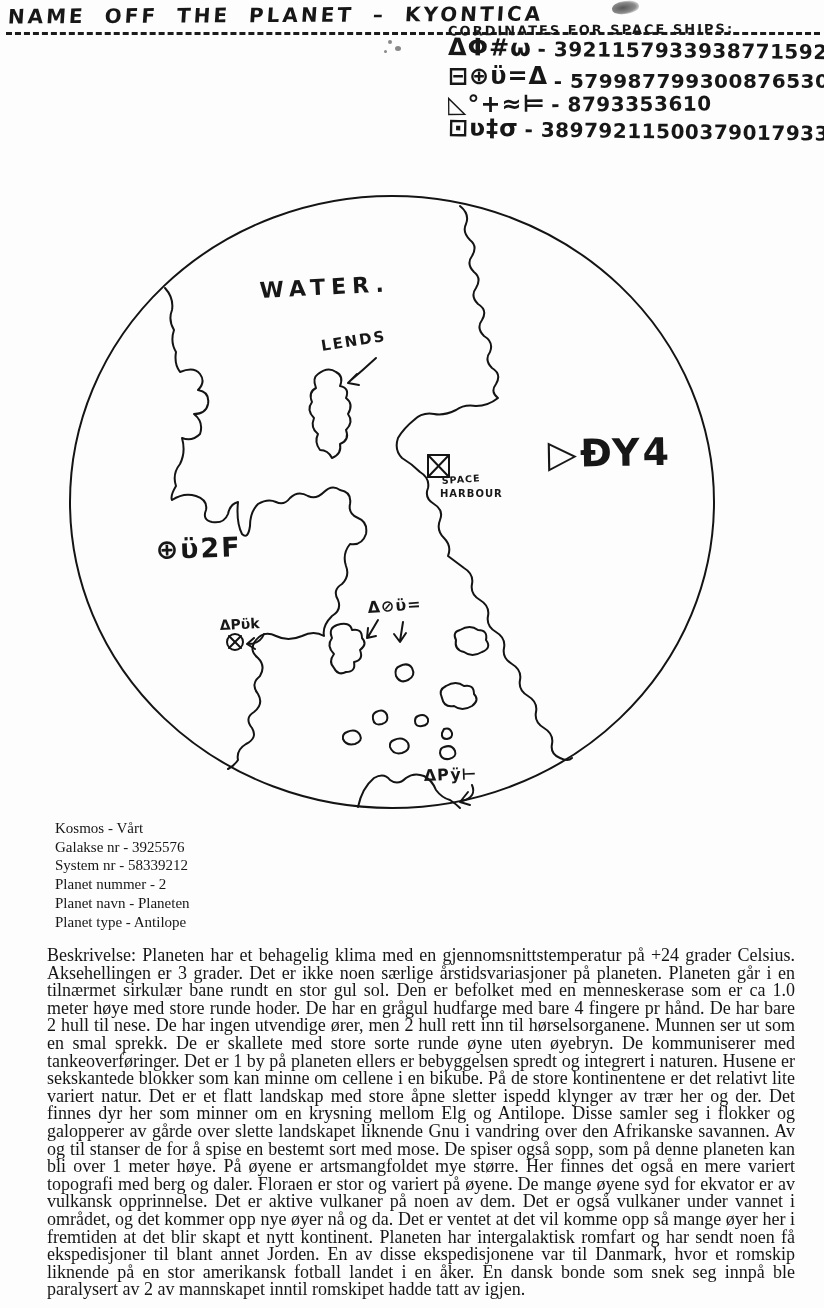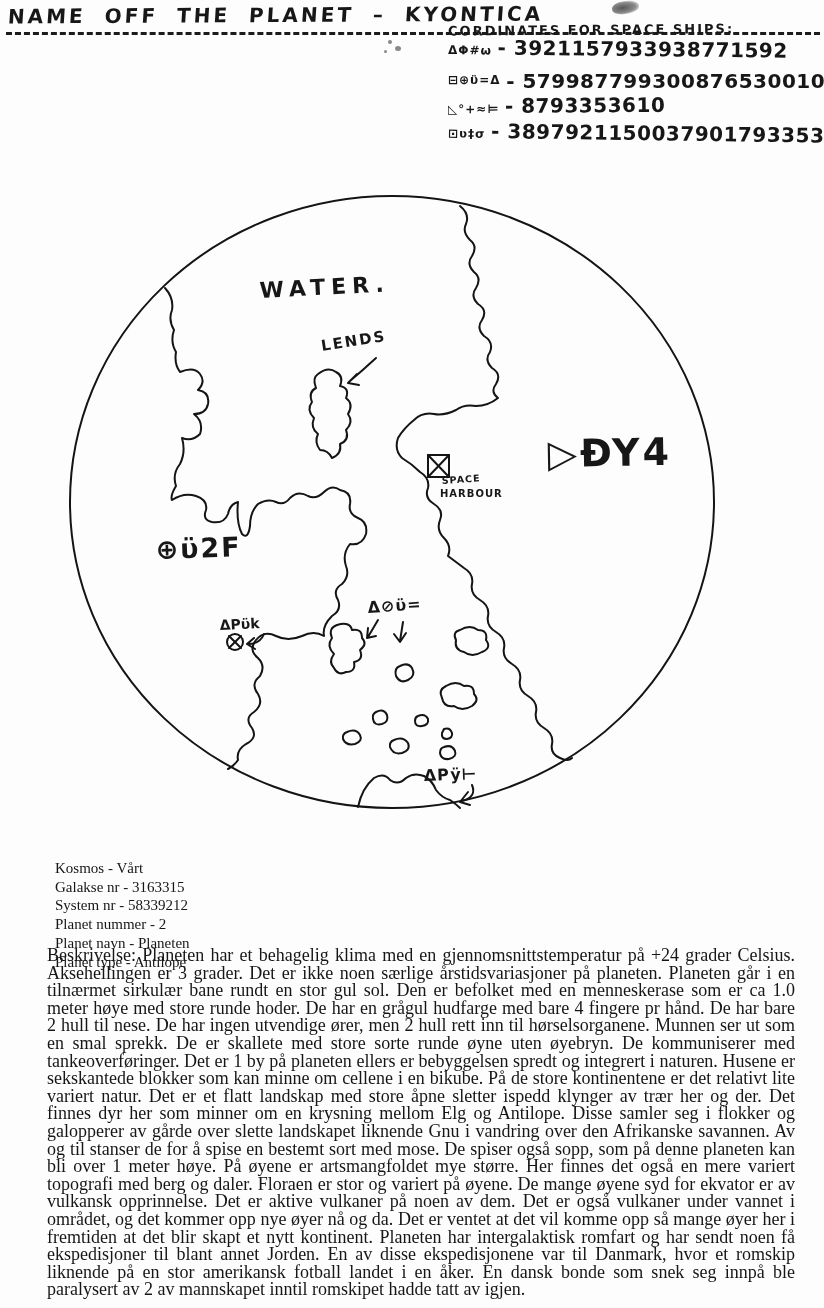--- a/index.html
+++ b/index.html
@@ -37,37 +37,37 @@
     font-size:14px;letter-spacing:1.6px;line-height:19px;white-space:nowrap;
   }
   .info-list div:nth-child(1){transform:rotate(-0.6deg);}
   .info-list div:nth-child(2){transform:rotate(0.5deg);font-size:15px;}
   .info-list div:nth-child(3){transform:rotate(-0.8deg);font-size:15px;}
   .info-list div:nth-child(4){transform:rotate(-0.4deg);font-size:15px;}
   .info-list div:nth-child(5){transform:rotate(0.3deg);margin-left:-3px;}
   .coords{position:absolute;left:448px;top:22px;width:372px;}
   .coords .ch{font-size:13px;letter-spacing:2px;transform:rotate(-0.5deg);white-space:nowrap;}
   .coords .row{white-space:nowrap;line-height:25px;}
-  .coords .sym{font-size:12px;letter-spacing:1px;text-align:center;}
+  .coords .sym{font-size:24px;letter-spacing:1px;text-align:center;}
   .coords .val{font-size:20px;letter-spacing:0.5px;}
   .coords .row:nth-child(2){transform:rotate(0.6deg);}
   .coords .row:nth-child(3) .val{display:inline-block;transform:translateY(4px);}
   .coords .row:nth-child(4){transform:rotate(-0.4deg);}
   .coords .row:nth-child(5){transform:rotate(0.8deg);}
   
   .map{position:absolute;left:32px;top:178px;}
   .map path,.map ellipse,.map line,.map rect,.map circle{
     fill:none;stroke:#141414;stroke-width:2;stroke-linecap:round;stroke-linejoin:round;
   }
   .map text{
     fill:#171717;stroke:none;
     font-family:"DejaVu Sans", sans-serif;font-weight:bold;
   }
   
-  .planet-info{position:absolute;left:55px;top:819px;font-size:15px;line-height:18.7px;margin-top:40px;}
+  .planet-info{position:absolute;left:55px;top:819px;font-size:15px;line-height:18.7px;}
   .desc{
     position:absolute;left:47px;top:947px;width:748px;
     font-size:18px;line-height:17.6px;text-align:justify;
   }
 </style>
 </head>
 <body>
 
 <div class="page">
 
@@ -179,21 +179,21 @@
     <text x="336" y="435" font-size="16" letter-spacing="1" transform="rotate(-4 336 435)">Δ⊘ϋ=</text>
     <path d="M346,442 L336,459 M336,450 L335,460 L344,458"></path>
     <path d="M371,444 L368,463 M362,456 L368,464 L374,455"></path>
 
     <text x="392" y="603" font-size="16" letter-spacing="1" transform="rotate(-2 392 603)">ΔPÿ⊢</text>
     <path d="M440,607 Q445,619 430,623 M436,614 L428,624 L438,627"></path>
   </svg>
 
   <div class="planet-info">
     <div>Kosmos - Vårt</div>
-    <div>Galakse nr - 3163315</div>
+    <div>Galakse nr - 3925576</div>
     <div>System nr - 58339212</div>
     <div>Planet nummer - 2</div>
     <div>Planet navn - Planeten</div>
     <div>Planet type - Antilope</div>
   </div>
 
   <div class="desc">Beskrivelse: Planeten har et behagelig klima med en gjennomsnittstemperatur på +24 grader Celsius. Aksehellingen er 3 grader. Det er ikke noen særlige årstidsvariasjoner på planeten. Planeten går i en tilnærmet sirkulær bane rundt en stor gul sol. Den er befolket med en menneskerase som er ca 1.0 meter høye med store runde hoder. De har en grågul hudfarge med bare 4 fingere pr hånd. De har bare 2 hull til nese. De har ingen utvendige ører, men 2 hull rett inn til hørselsorganene. Munnen ser ut som en smal sprekk.  De er skallete med store sorte runde øyne uten øyebryn. De kommuniserer med tankeoverføringer. Det er 1 by på planeten ellers er bebyggelsen spredt og integrert i naturen. Husene er sekskantede blokker som kan minne om cellene i en bikube. På de store kontinentene er det relativt lite variert natur. Det er et flatt landskap med store åpne sletter ispedd klynger av trær her og der. Det finnes dyr her som minner om en krysning mellom Elg og Antilope. Disse samler seg i flokker og galopperer av gårde over slette landskapet liknende Gnu i vandring over den Afrikanske savannen. Av og til stanser de for å spise en bestemt sort med mose. De spiser også sopp, som på denne planeten kan bli over 1 meter høye. På øyene er artsmangfoldet mye større. Her finnes det også en mere variert topografi med berg og daler.  Floraen er stor og variert på øyene. De mange øyene syd for ekvator er av vulkansk opprinnelse. Det er aktive vulkaner på noen av dem. Det er også vulkaner under vannet i området, og det kommer opp nye øyer nå og da. Det er ventet at det vil komme opp så mange øyer her i fremtiden at det blir skapt et nytt kontinent. Planeten har intergalaktisk romfart og har sendt noen få ekspedisjoner til blant annet Jorden. En av disse ekspedisjonene var til Danmark, hvor et romskip liknende på en stor amerikansk fotball landet i en åker. En dansk bonde som snek seg innpå ble paralysert av 2 av mannskapet inntil romskipet hadde tatt av igjen.</div>
 
 </div>
 

